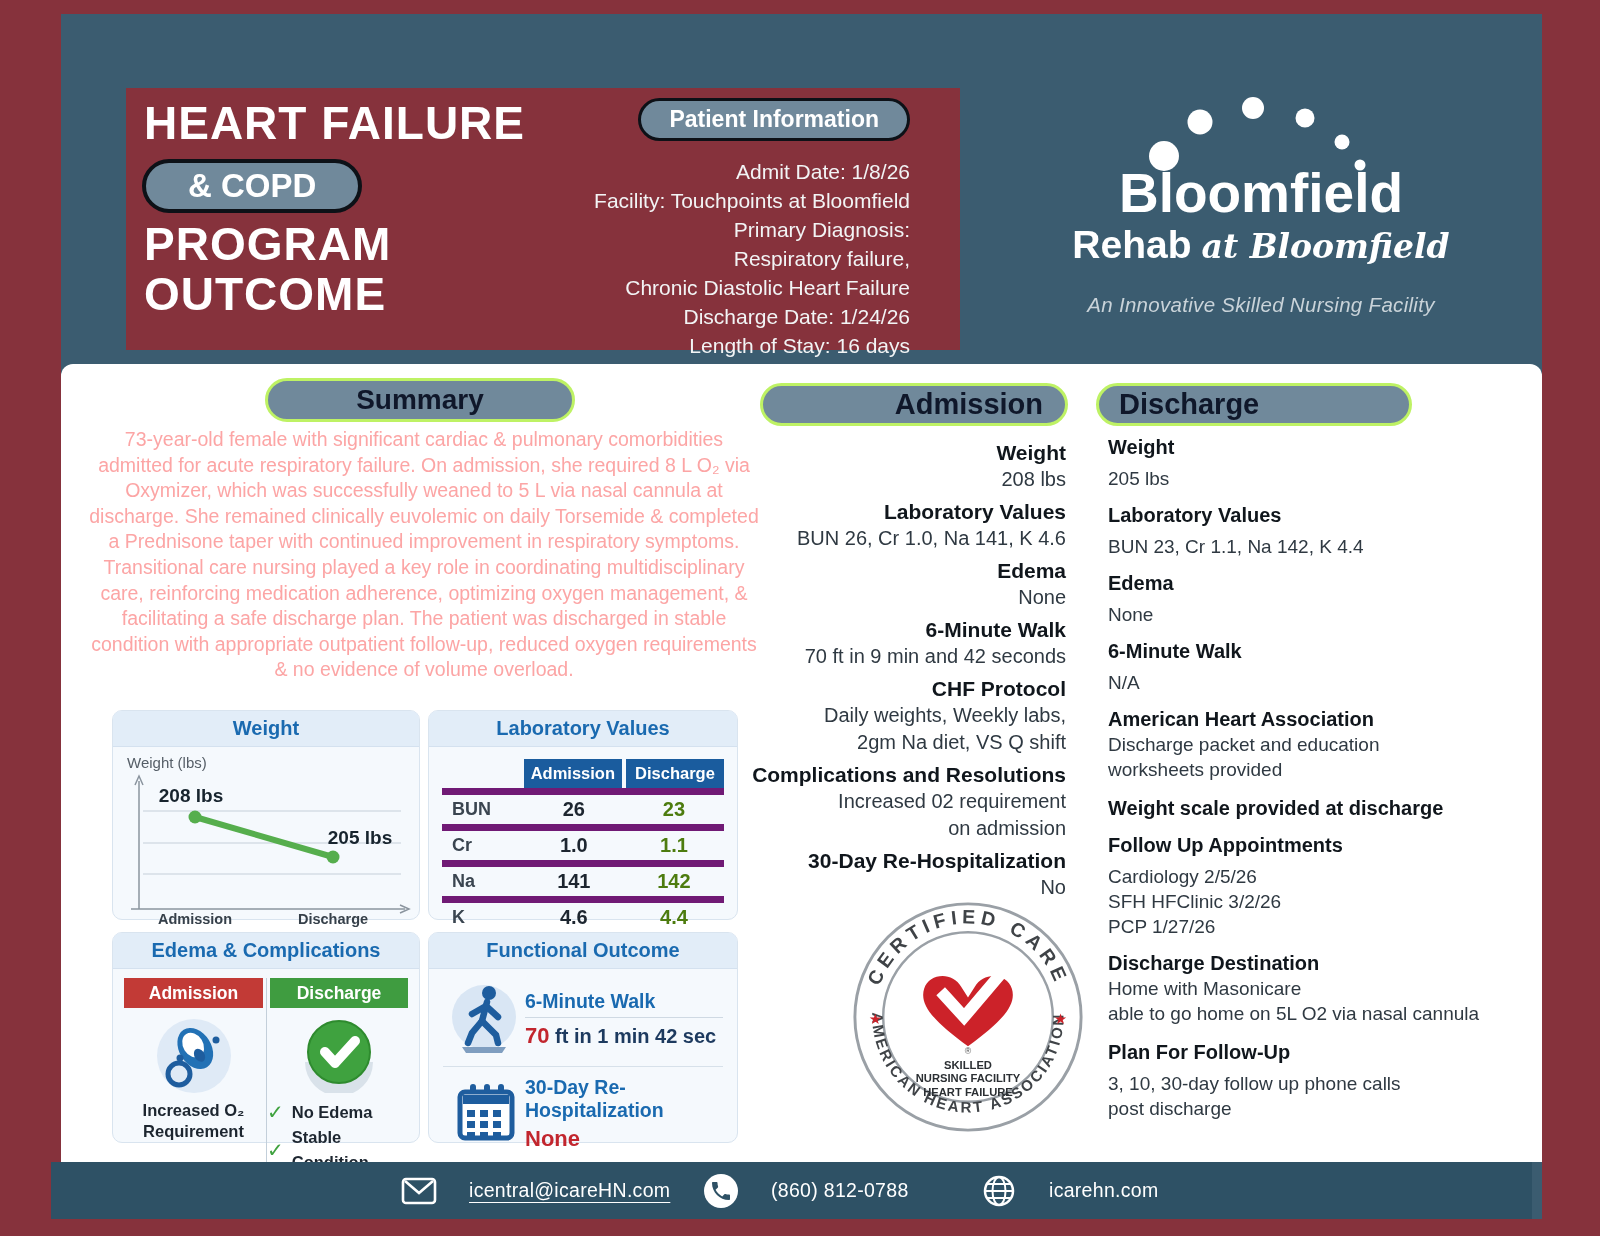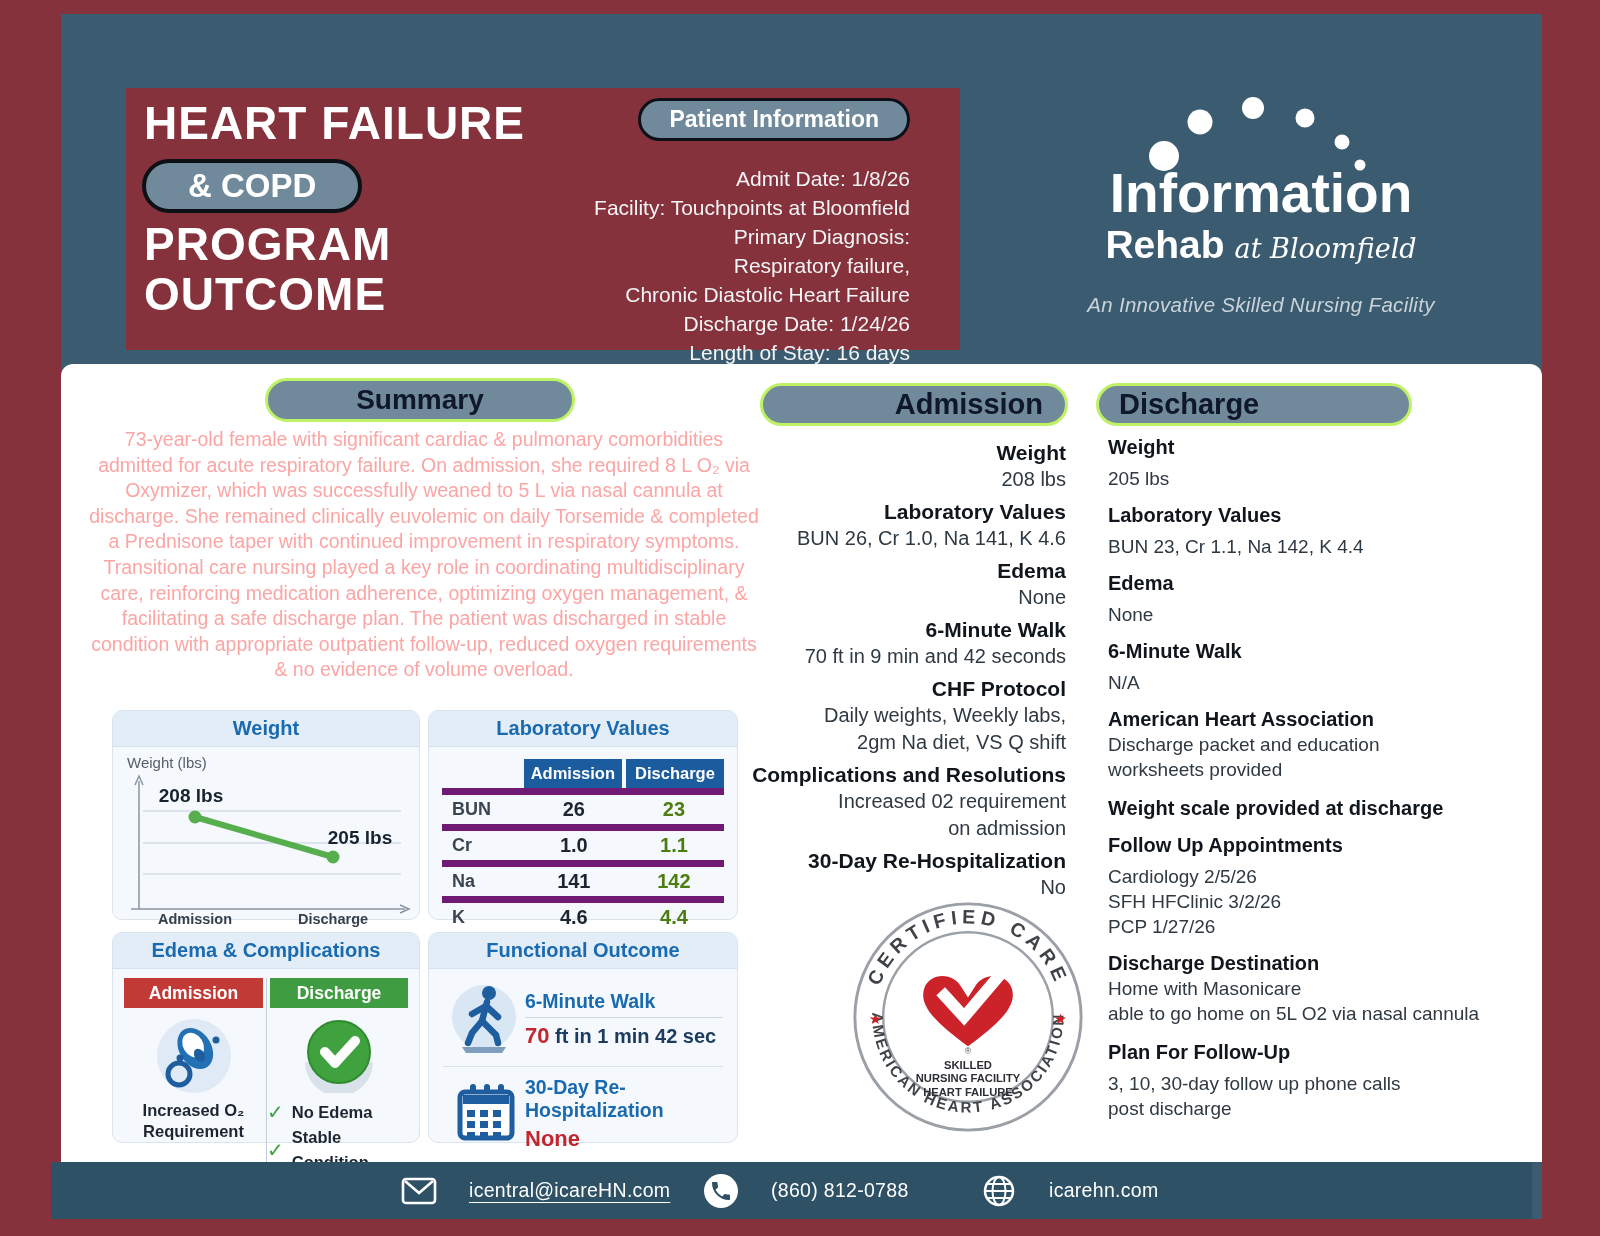--- a/index.html
+++ b/index.html
@@ -5,27 +5,27 @@
   html,body{margin:0;padding:0;}
   body{font-family:"Liberation Sans","DejaVu Sans",sans-serif;background:#6d2730;}
   .canvas{position:relative;width:1600px;height:1236px;background:#86323c;overflow:hidden;}
   .blue-panel{position:absolute;left:61px;top:14px;width:1481px;height:1205px;background:#3b5c70;}
   
   .title-box{position:absolute;left:126px;top:88px;width:834px;height:262px;background:#86323c;}
   .tb-line{color:#fff;font-weight:800;font-size:46px;letter-spacing:1px;line-height:1.1;padding-left:18px;}
   .tb-line1{padding-top:10px;}
   .copd-pill{display:inline-block;margin:10px 0 6px 16px;padding:4px 42px;background:#70899b;border:4px solid #0d1117;border-radius:30px;color:#fff;font-weight:800;font-size:33px;}
   .patient-info{position:absolute;right:50px;top:10px;width:400px;text-align:right;}
-  .pi-pill{display:inline-block;padding:5px 28px;background:#70899b;border:3px solid #0d1117;border-radius:26px;color:#fff;font-size:23px;font-weight:700;margin-bottom:23px;}
+  .pi-pill{display:inline-block;padding:5px 28px;background:#70899b;border:3px solid #0d1117;border-radius:26px;color:#fff;font-size:23px;font-weight:700;margin-bottom:16px;}
   .pi-line{font-size:21px;line-height:29px;color:#f2f4f5;white-space:nowrap;}
   .logo{position:absolute;left:1072px;top:92px;width:378px;text-align:center;color:#fff;}
   .logo-name{font-size:55px;font-weight:700;line-height:1;margin-top:-14px;}
   .logo-sub{margin-top:2px;}
   .logo-rehab{font-size:39px;font-weight:700;}
-  .logo-at{font-family:"DejaVu Serif","Liberation Serif",serif;font-style:italic;font-size:27px;font-weight:400;margin-left:10px;}
+  .logo-at{font-family:"DejaVu Serif","Liberation Serif",serif;font-style:italic;font-size:33px;font-weight:700;margin-left:10px;}
   .logo-tagline{font-size:20.5px;font-style:italic;color:#c9d3d9;margin-top:26px;letter-spacing:.3px;}
   
   .content{position:absolute;left:61px;top:364px;width:1481px;height:798px;background:#fff;border-radius:12px 12px 0 0;}
   .pill{position:absolute;background:#70899b;border:3px solid #bef264;border-radius:24px;color:#0f172a;font-weight:700;box-sizing:border-box;}
   .summary-pill{left:265px;top:378px;width:310px;height:44px;font-size:28px;line-height:37px;text-align:center;}
   .adm-pill{left:760px;top:383px;width:308px;height:43px;font-size:29px;line-height:36px;text-align:right;padding-right:22px;}
   .dis-pill{left:1096px;top:383px;width:316px;height:43px;font-size:29px;line-height:36px;text-align:left;padding-left:20px;}
   .summary-text{position:absolute;left:86px;top:427px;width:676px;font-size:19.5px;line-height:25.6px;text-align:center;color:#fca5a5;}
   
   .card{position:absolute;background:#f5f9fd;border:1.5px solid #d9e4ef;border-radius:10px;box-sizing:border-box;}
@@ -111,21 +111,21 @@
 
   <div class="logo">
     <svg width="378" height="84" viewBox="0 0 378 84">
       <circle cx="92" cy="64" r="15" fill="#fff"></circle>
       <circle cx="128" cy="30" r="12.5" fill="#fff"></circle>
       <circle cx="181" cy="16" r="11" fill="#fff"></circle>
       <circle cx="233" cy="26" r="9.5" fill="#fff"></circle>
       <circle cx="270" cy="50" r="7.5" fill="#fff"></circle>
       <circle cx="288" cy="73" r="5.5" fill="#fff"></circle>
     </svg>
-    <div class="logo-name">Information</div>
+    <div class="logo-name">Bloomfield</div>
     <div class="logo-sub"><span class="logo-rehab">Rehab</span><span class="logo-at">at Bloomfield</span></div>
     <div class="logo-tagline">An Innovative Skilled Nursing Facility</div>
   </div>
 
   <div class="content"></div>
 
   <div class="pill summary-pill">Summary</div>
   <div class="summary-text">73-year-old female with significant cardiac &amp; pulmonary comorbidities admitted for acute respiratory failure. On admission, she required 8 L O₂ via Oxymizer, which was successfully weaned to 5 L via nasal cannula at discharge. She remained clinically euvolemic on daily Torsemide &amp; completed a Prednisone taper with continued improvement in respiratory symptoms. Transitional care nursing played a key role in coordinating multidisciplinary care, reinforcing medication adherence, optimizing oxygen management, &amp; facilitating a safe discharge plan. The patient was discharged in stable condition with appropriate outpatient follow-up, reduced oxygen requirements &amp; no evidence of volume overload.</div>
 
   <div class="card card-weight">

